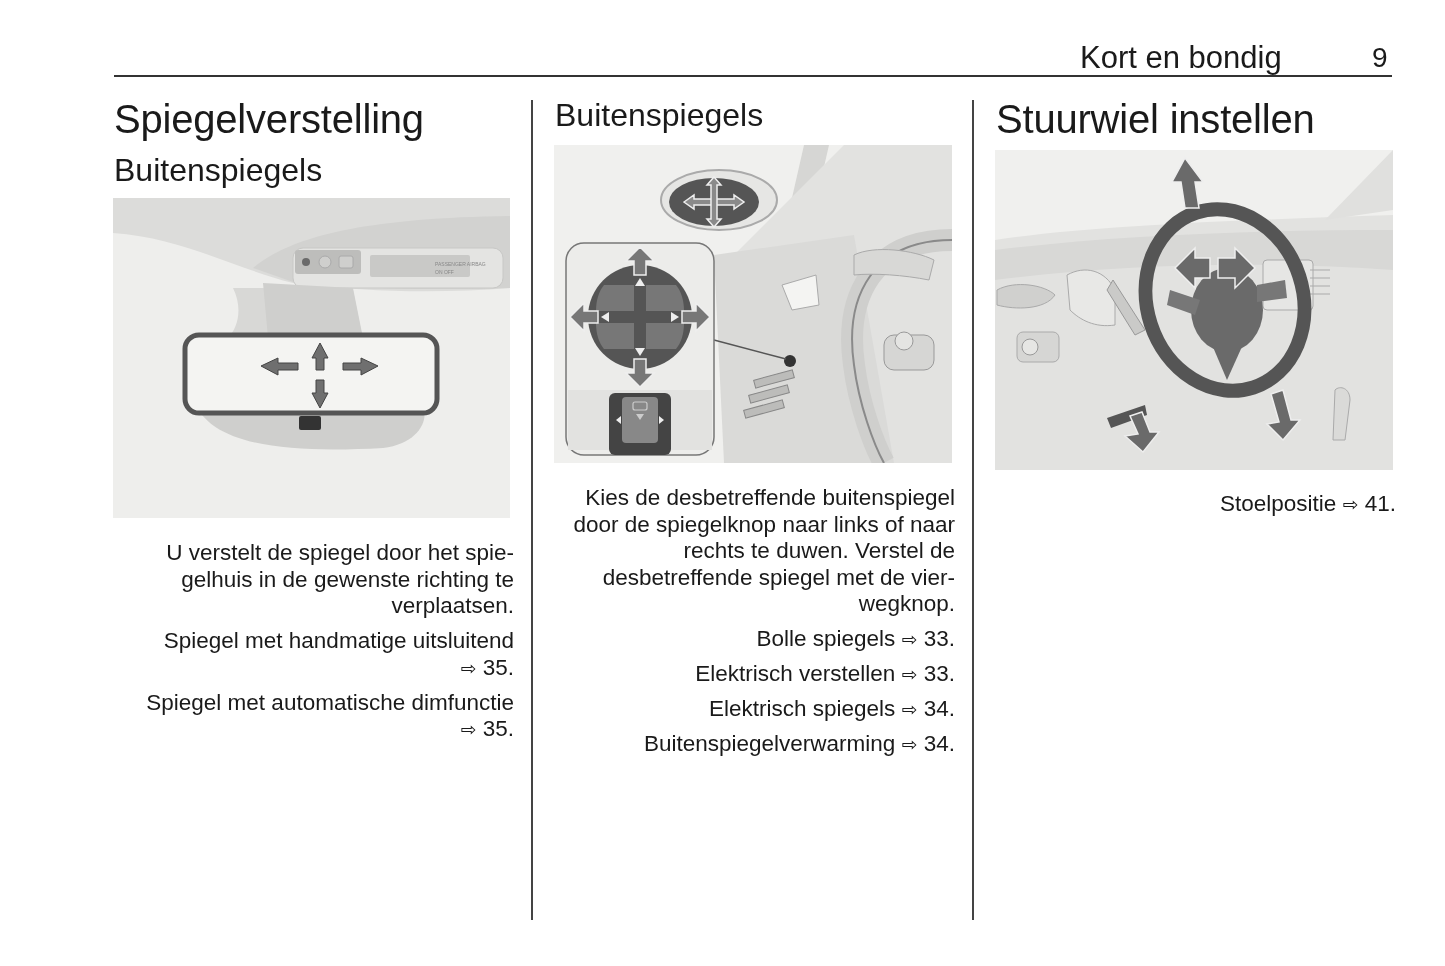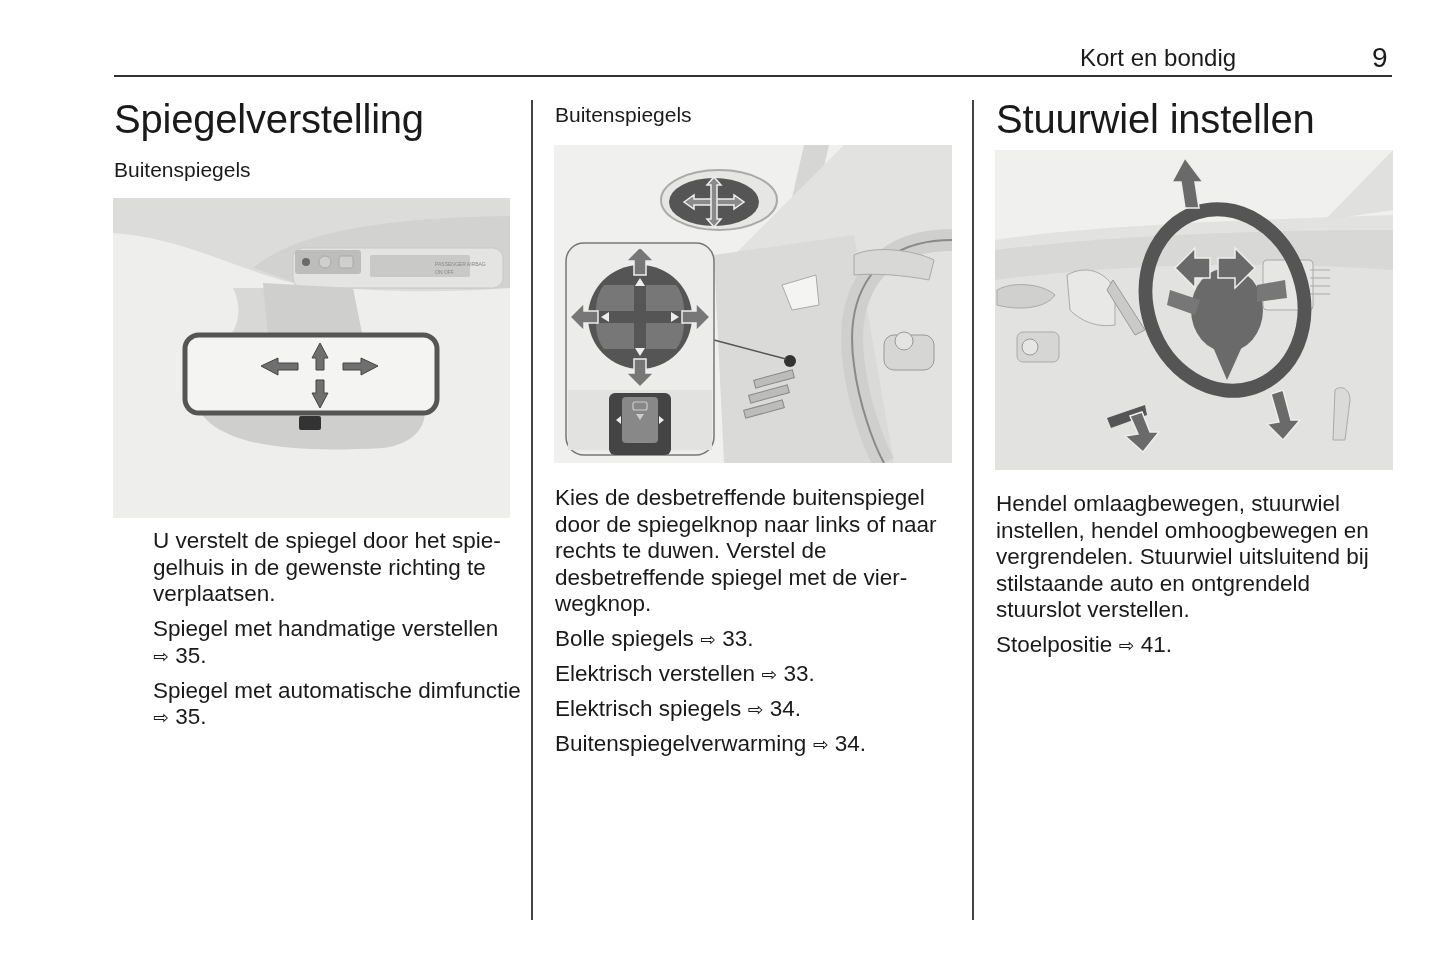--- a/index.html
+++ b/index.html
@@ -1,36 +1,36 @@
 <!DOCTYPE html>
 <html><head>
 <meta charset="utf-8">
 <style>
   html, body { margin: 0; padding: 0; background: #ffffff; }
   body {
     width: 1445px; height: 966px; position: relative; overflow: hidden;
     font-family: "Liberation Sans", sans-serif; color: #1a1a1a;
   }
   .header-title {
-    position: absolute; top: 40px; left: 1080px; font-size: 24px; line-height: 36px; white-space: nowrap;
+    position: absolute; top: 40px; left: 1080px; font-size: 31px; line-height: 36px; white-space: nowrap;
   }
   .header-page {
     position: absolute; top: 40px; left: 1372px; font-size: 28px; line-height: 36px;
   }
   .header-rule {
     position: absolute; top: 75px; left: 114px; width: 1278px; height: 2px; background: #333;
   }
   .col-divider { position: absolute; top: 100px; width: 2px; height: 820px; background: #444; }
   .h1 { position: absolute; font-size: 40px; line-height: 38px; white-space: nowrap; letter-spacing: -0.2px; }
-  .h2 { position: absolute; font-size: 21px; line-height: 32px; white-space: nowrap; }
+  .h2 { position: absolute; font-size: 32px; line-height: 32px; white-space: nowrap; }
   .figure {
     position: absolute; background: #eeeeec; overflow: hidden;
   }
   .figure svg { display: block; width: 100%; height: 100%; }
-  .para { position: absolute; font-size: 22.5px; line-height: 26.5px; margin: 0; }
+  .para { position: absolute; font-size: 22.5px; line-height: 26.5px; margin: 0; text-align: right; }
   .para p { margin: 0 0 8.5px 0; }
   .para p.ref { white-space: nowrap; }
   .arrow-ref { font-family: "DejaVu Sans", sans-serif; font-size: 19px; }
 </style>
 </head>
 <body>
 
 <div class="header-title">Kort en bondig</div>
 <div class="header-page">9</div>
 <div class="header-rule"></div>
@@ -69,24 +69,24 @@
 
       <g fill="#6f6f6f" stroke="#444" stroke-width="1">
         <path d="M148 168 L165 160 L165 165 L185 165 L185 172 L165 172 L165 177 Z"></path>
         <path d="M265 168 L248 160 L248 165 L230 165 L230 172 L248 172 L248 177 Z"></path>
         <path d="M207 145 L199 160 L203 160 L203 172 L211 172 L211 160 L215 160 Z"></path>
         <path d="M207 210 L199 195 L203 195 L203 182 L211 182 L211 195 L215 195 Z"></path>
       </g>
     </svg>
   </div>
 
-  <div class="para" style="left:114px; top:528px; width:400px;margin-left:39px;">
+  <div class="para" style="left:114px; top:540px; width:400px;">
     <p>U verstelt de spiegel door het spie-gelhuis in de gewenste richting te verplaatsen.</p>
     <p>
-      <span>Spiegel met handmatige verstellen</span><br>
+      <span>Spiegel met handmatige uitsluitend</span><br>
       <span class="arrow-ref">⇨</span>
       <span>35.</span>
     </p>
     <p>
       <span>Spiegel met automatische dimfunctie</span><br>
       <span class="arrow-ref">⇨</span>
       <span>35.</span>
     </p>
   </div>
 </div>
@@ -226,20 +226,19 @@
         <path d="M190 8 L208 32 L200 32 L204 58 L190 58 L186 32 L177 32 Z"></path>
         <path d="M180 118 L200 98 L200 108 L215 108 L215 128 L200 128 L200 138 Z"></path>
         <path d="M260 118 L240 98 L240 108 L223 108 L223 128 L240 128 L240 138 Z"></path>
         <path d="M288 290 L305 270 L296 270 L288 240 L276 244 L284 272 L272 274 Z"></path>
         <path d="M148 302 L164 282 L155 282 L147 262 L135 266 L143 284 L130 286 Z"></path>
       </g>
     </svg>
   </div>
 
   <div class="para" style="left:996px; top:491px; width:400px;">
-    <p>Hendel omlaagbewegen, stuurwiel instellen, hendel omhoogbewegen en vergrendelen. Stuurwiel uitsluitend bij stilstaande auto en ontgrendeld stuurslot verstellen.</p>
     <p class="ref">
       <span>Stoelpositie</span>
       <span class="arrow-ref">⇨</span>
       <span>41.</span>
     </p>
   </div>
 </div>
 
 </body></html>

